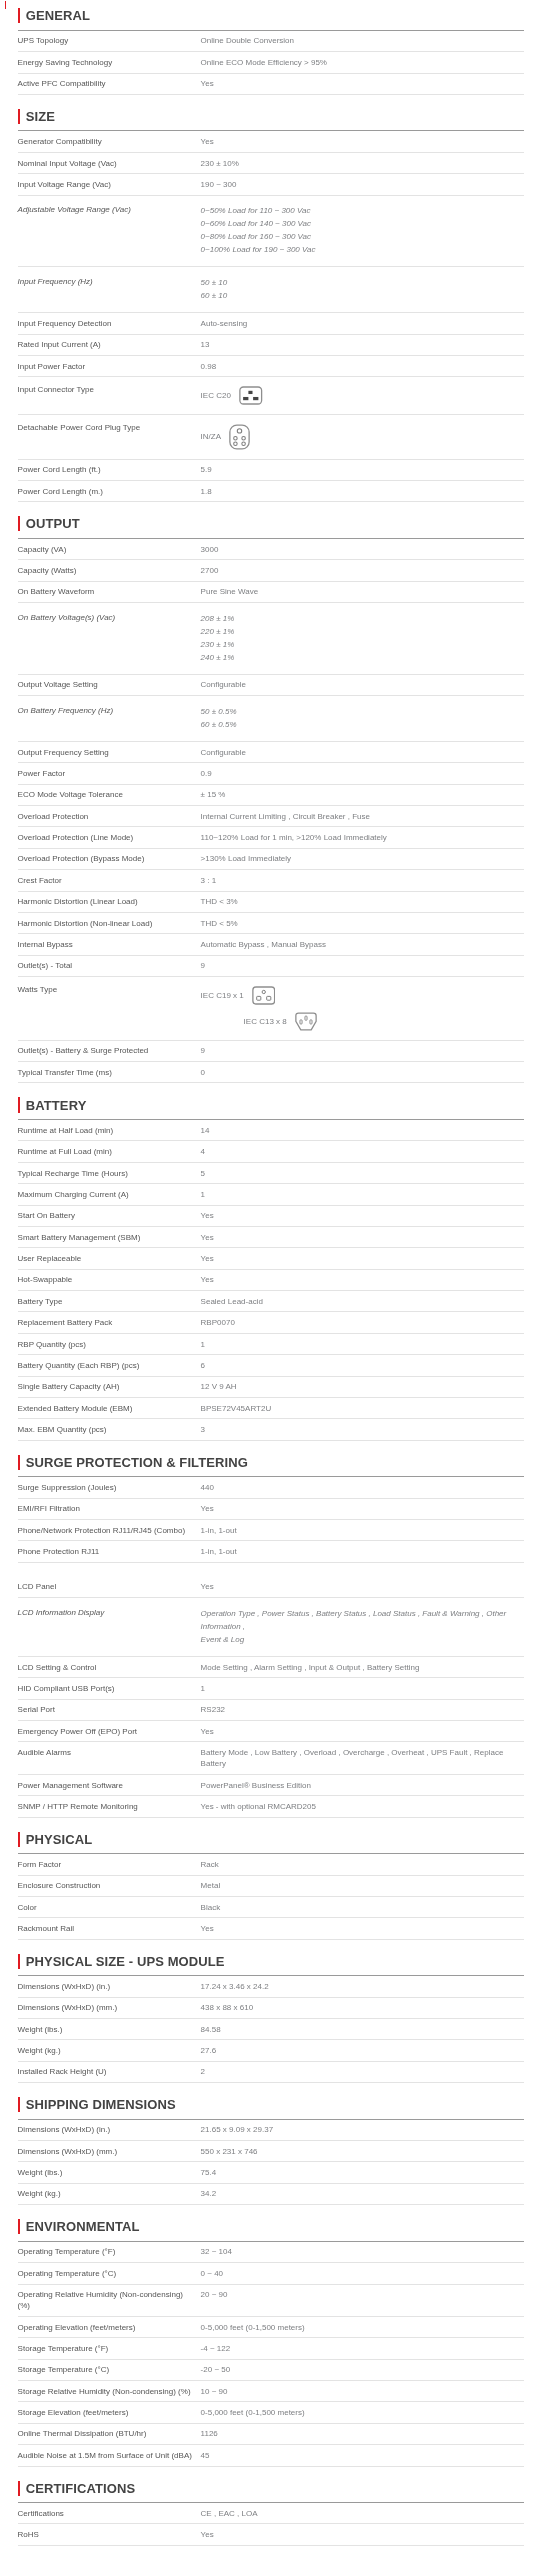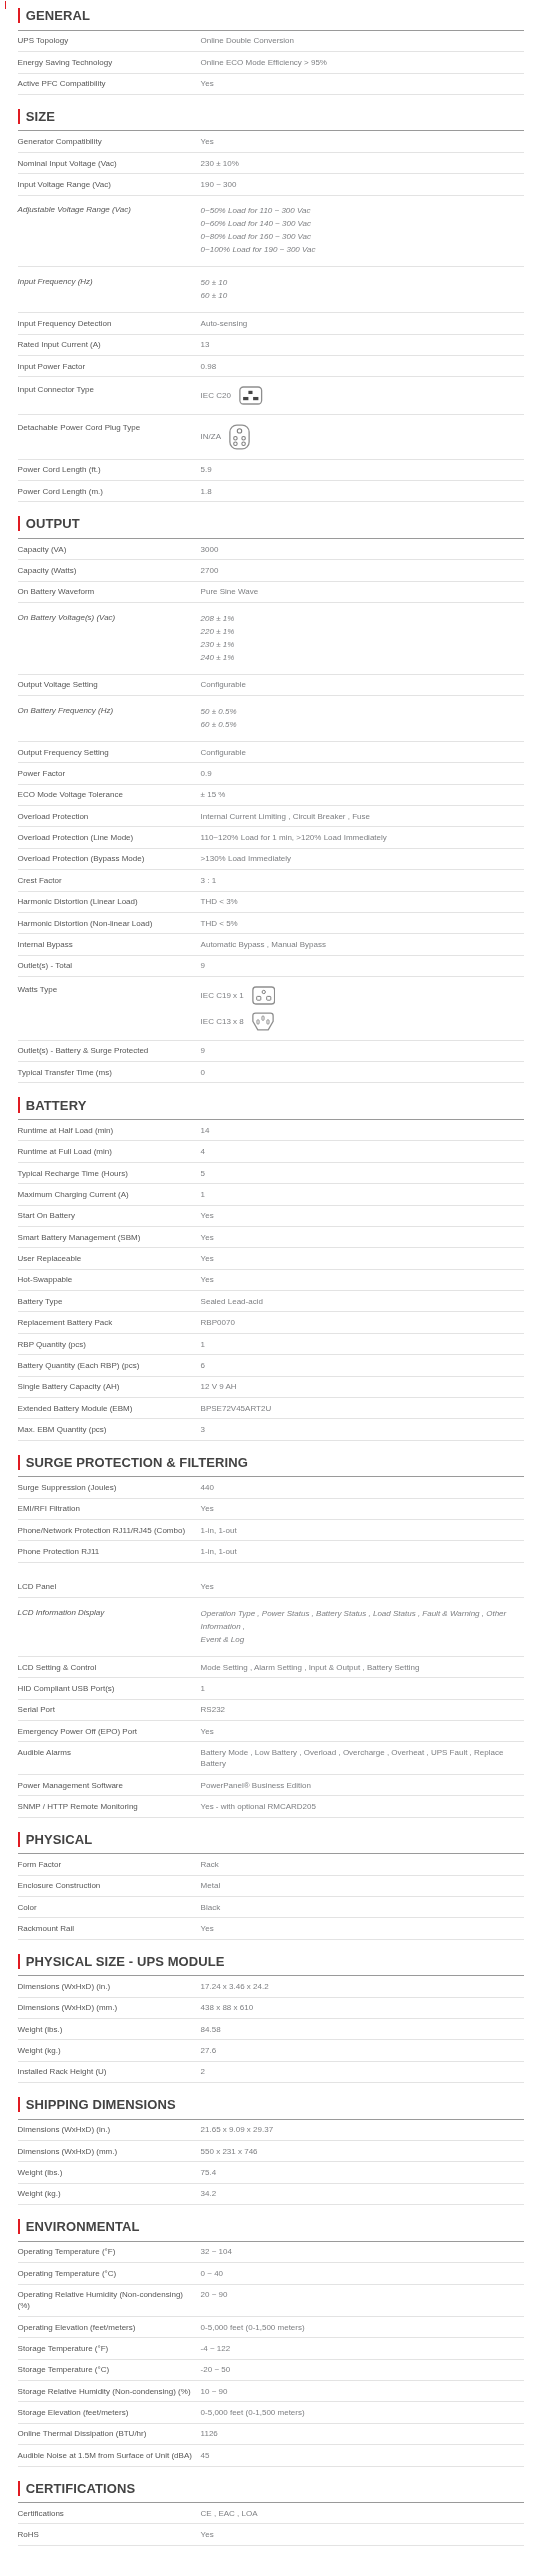--- a/index.html
+++ b/index.html
@@ -37,21 +37,21 @@
   }
   .spec-row .value{
     flex:1;font-size:8px;line-height:11px;color:#7d7f82;
   }
   .spec-row.multi{padding:8.8px 0 10px;font-style:italic;}
   .spec-row.multi .value-line{line-height:13px;}
   .spec-row.icon-row{padding:7px 0;}
   .value-line.with-icon{
     display:flex;align-items:center;gap:8.2px;padding:1.8px 0;
   }
-  .value-line.with-icon + .value-line.with-icon{margin-top:3.5px;}
+  .value-line.with-icon + .value-line.with-icon{margin-top:3.5px;margin-left:43px;}
   .icon-wrap{display:inline-flex;align-items:center;}
   .icon-wrap svg{display:block;}
 </style>
 </head>
 <body>
 
 <div class="edge-marker"></div>
 <div class="container">
   <div id="spec-root">
       <section class="section">

